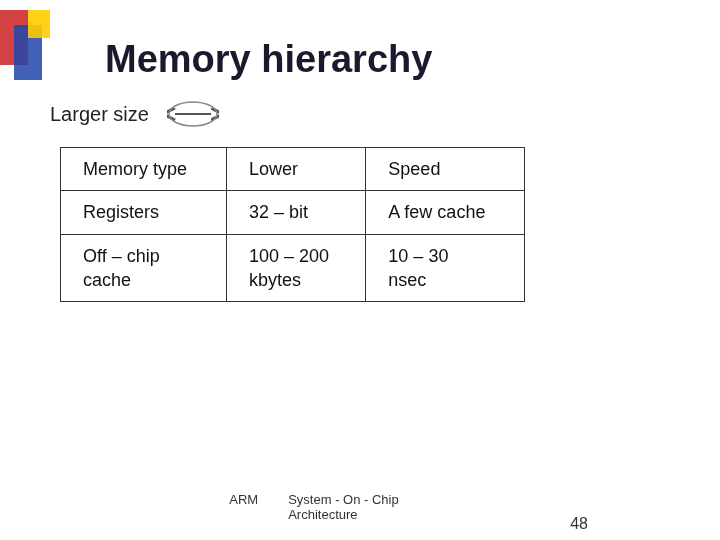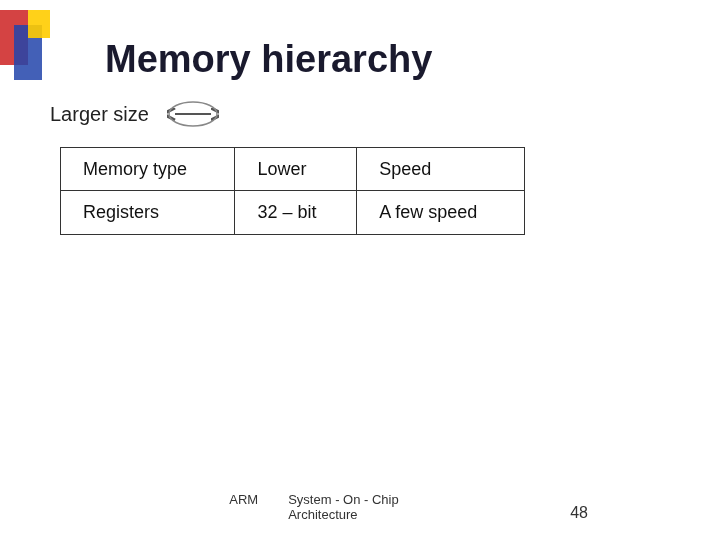--- a/index.html
+++ b/index.html
@@ -116,21 +116,21 @@
       display: flex;
       justify-content: center;
       align-items: flex-start;
       gap: 30px;
       font-size: 13px;
       color: #333;
     }
 
     .footer-right {
       position: absolute;
-      bottom: 18px;
+      bottom: 7px;
       right: 40px;
       font-size: 16px;
       color: #333;
     }
   </style>
 </head>
 <body>
 
 <div class="slide">
 
@@ -167,21 +167,26 @@
       <tr>
         <td>Memory type</td>
         <td>Lower</td>
         <td>Speed</td>
       </tr>
     </thead>
     <tbody>
       <tr>
         <td>Registers</td>
         <td>32 – bit</td>
-        <td>A few speed</td>
+        <td>A few cache</td>
+      </tr>
+      <tr>
+        <td>Off – chip<br>cache</td>
+        <td>100 – 200<br>kbytes</td>
+        <td>10 – 30<br>nsec</td>
       </tr>
     </tbody>
   </table>
 
   <div class="footer">
     <span>ARM</span>
     <span>System - On - Chip<br>Architecture</span>
   </div>
 
   <div class="footer-right">48</div>

